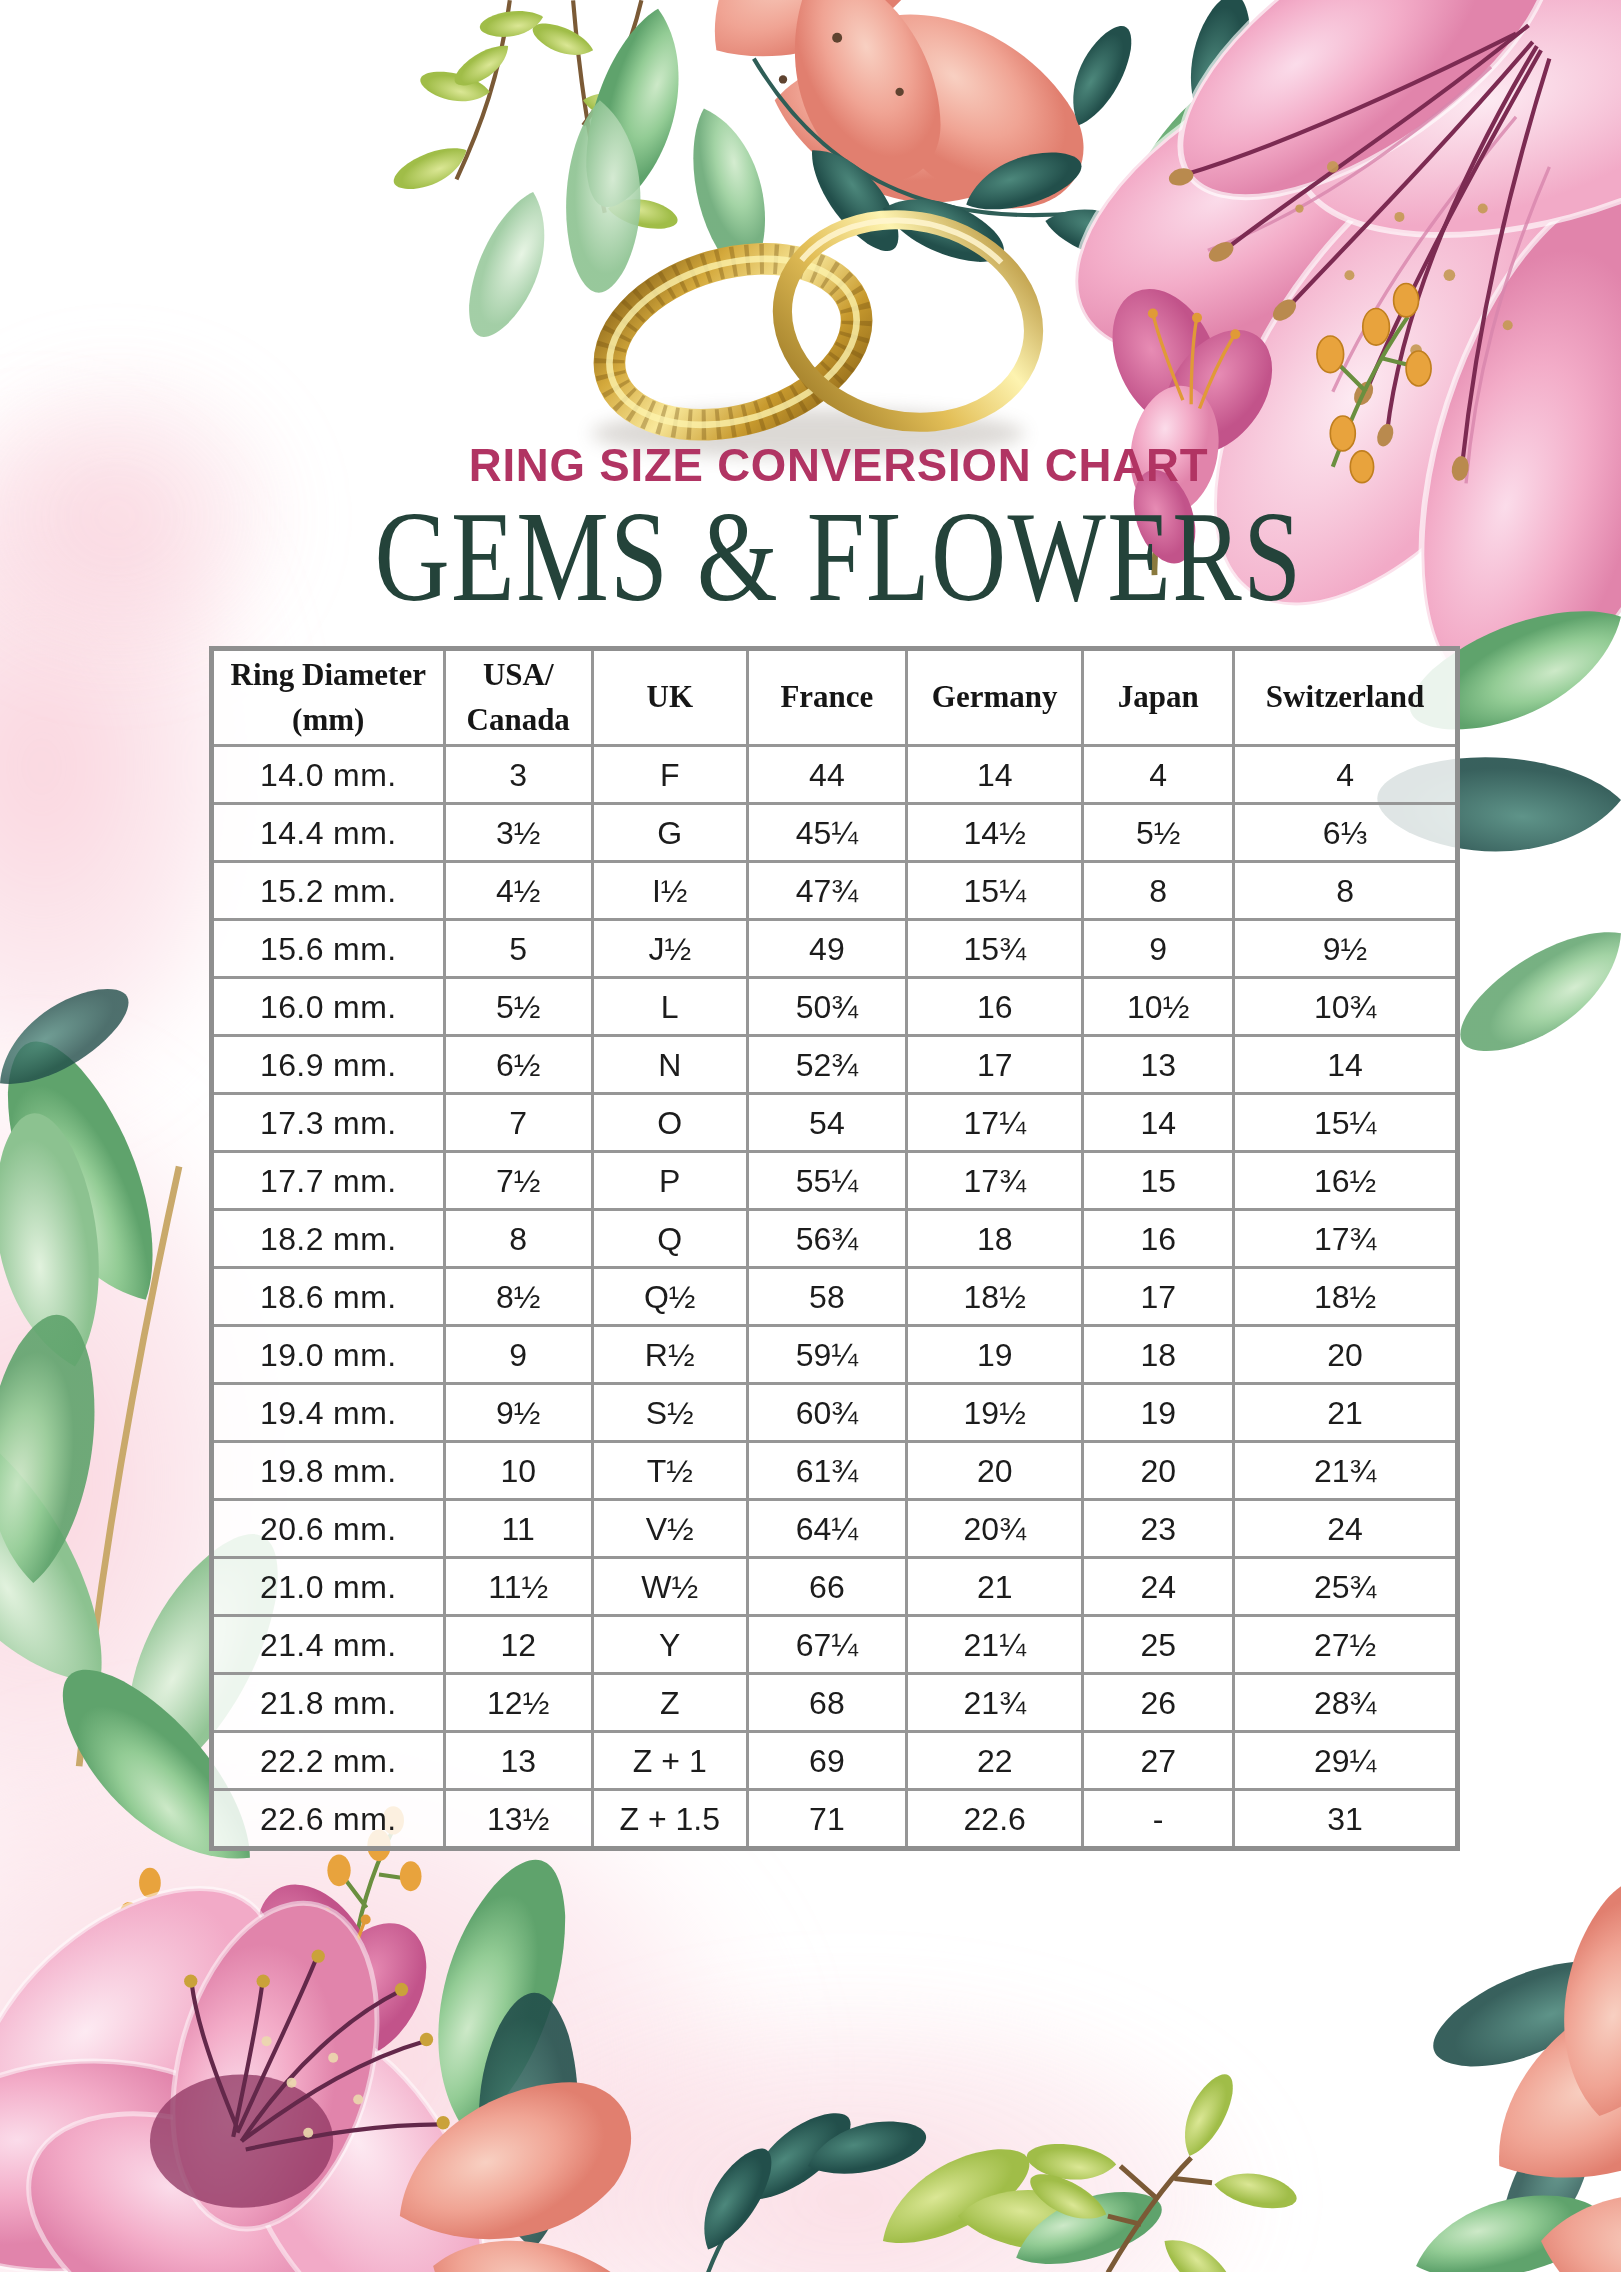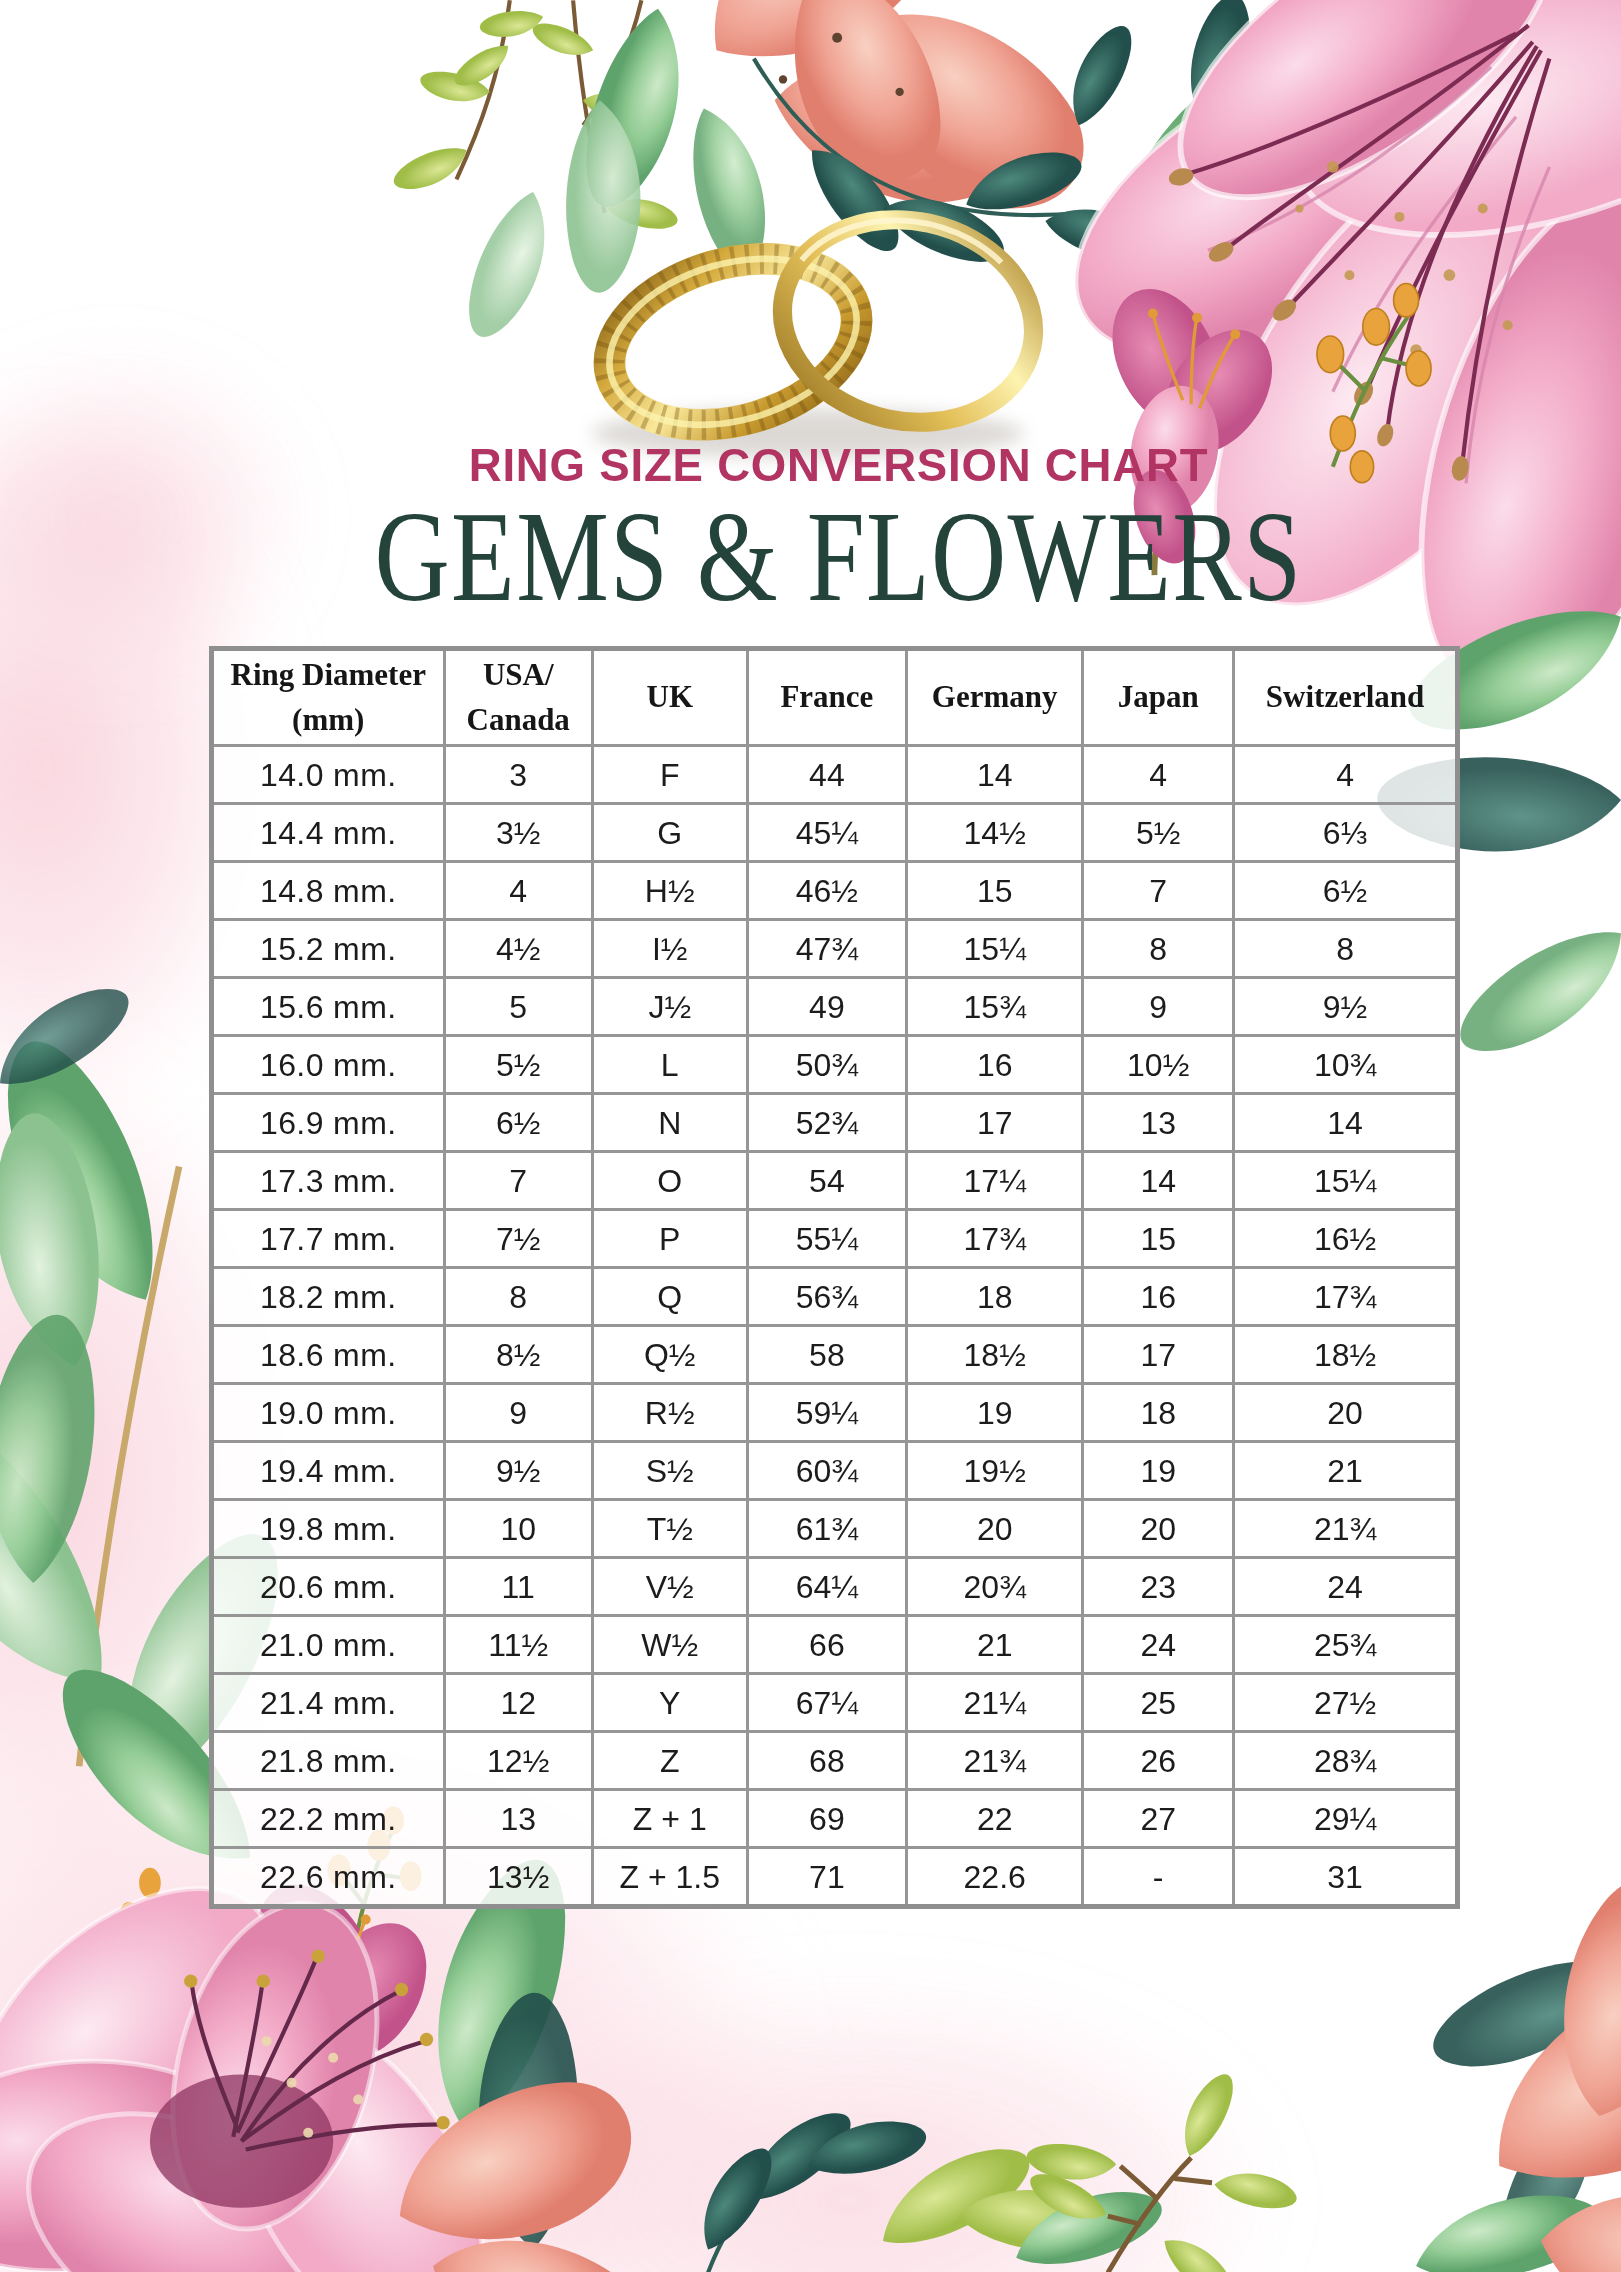--- a/index.html
+++ b/index.html
@@ -382,29 +382,20 @@
         <tr>
           <td class="c0">14.4 mm.</td>
           <td class="c1">3½</td>
           <td class="c2">G</td>
           <td class="c3">45¼</td>
           <td class="c4">14½</td>
           <td class="c5">5½</td>
           <td class="c6">6⅓</td>
         </tr>
         <tr>
-          <td class="c0">14.8 mm.</td>
-          <td class="c1">4</td>
-          <td class="c2">H½</td>
-          <td class="c3">46½</td>
-          <td class="c4">15</td>
-          <td class="c5">7</td>
-          <td class="c6">6½</td>
-        </tr>
-        <tr>
           <td class="c0">15.2 mm.</td>
           <td class="c1">4½</td>
           <td class="c2">I½</td>
           <td class="c3">47¾</td>
           <td class="c4">15¼</td>
           <td class="c5">8</td>
           <td class="c6">8</td>
         </tr>
         <tr>
           <td class="c0">15.6 mm.</td>

